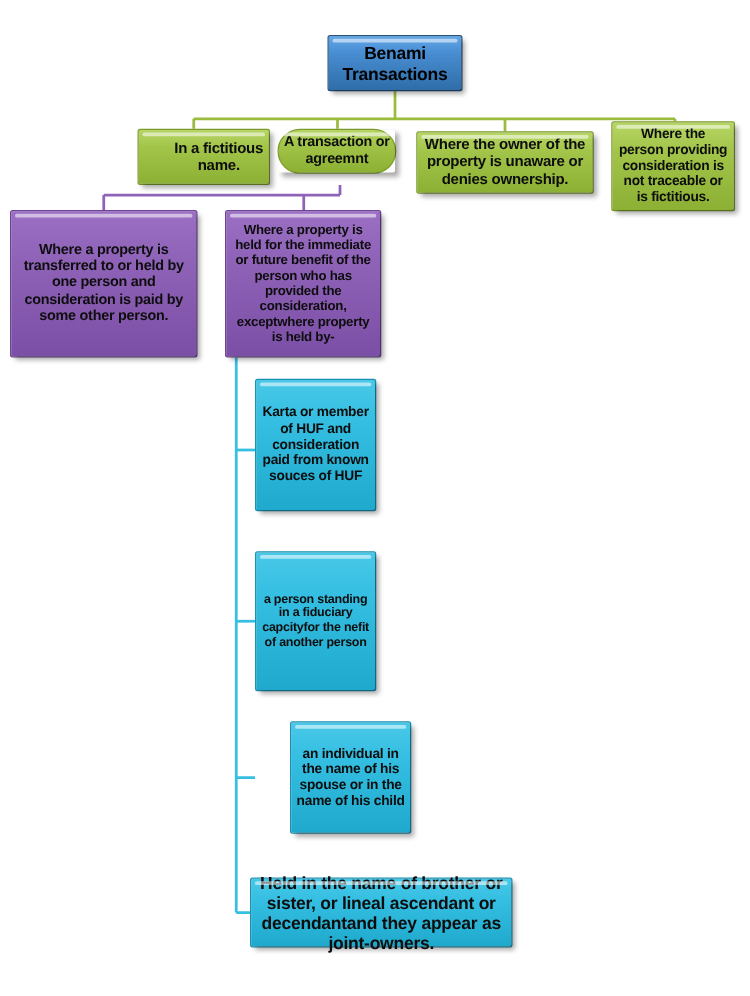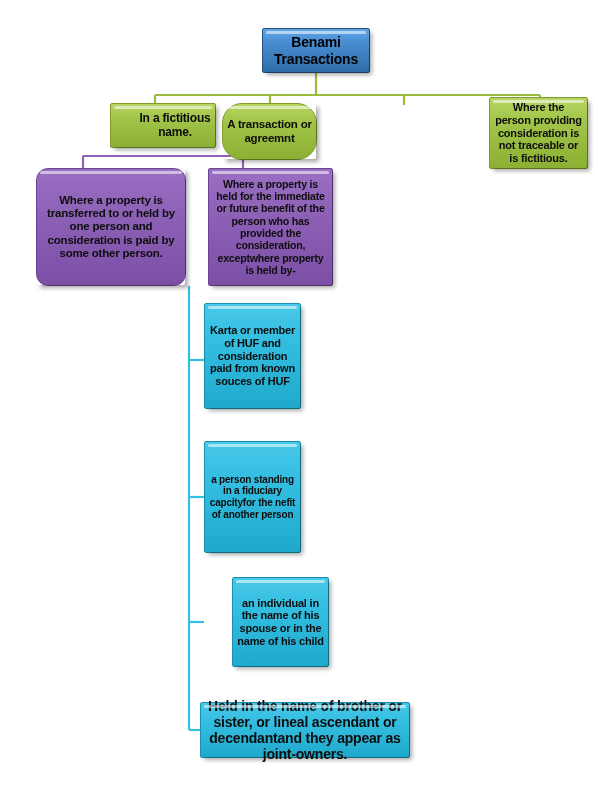--- a/index.html
+++ b/index.html
@@ -59,35 +59,34 @@
     border:1px solid #27557f;
     color:#000;
   }
   .green{
     background:linear-gradient(180deg,#b7d565 0%,#a3c64a 30%,#8cb033 100%);
     border:1px solid #7e9e2c;
   }
   .purple{
     background:linear-gradient(180deg,#9b6fc4 0%,#8f63b8 32%,#7c4fa6 100%);
     border:1px solid #6d4595;
-    margin-left:28px;
   }
   .cyan{
     background:linear-gradient(180deg,#49c8e8 0%,#35bfe2 30%,#1fa9cd 100%);
     border:1px solid #1b93b4;
   }
 
   
   #n-root     {left:262px; top:28px;  width:108px; height:45px; font-size:14px;}
   #n-fict     {left:110px; top:103px; width:106px;  height:45px; font-size:12px;padding-left:28px;}
-  #n-trans    {left:222px; top:103px; width:95px;  height:57px; font-size:11.5px;border-radius:20px;}
+  #n-trans    {left:222px; top:103px; width:95px;  height:36px; font-size:11.5px;border-radius:20px;}
   #n-owner    {left:333px; top:105px; width:142px; height:50px; font-size:12px;}
   #n-notrace  {left:489px; top:97px;  width:99px;  height:72px; font-size:11px;}
 
-  #n-p1       {left:8px;   top:168px; width:150px; height:118px; font-size:11.5px;border-radius:12px;}
+  #n-p1       {left:8px;   top:168px; width:150px; height:118px; font-size:11.5px;}
   #n-p2       {left:180px; top:168px; width:125px; height:118px; font-size:10.6px;}
 
   #n-c1       {left:204px; top:303px; width:97px;  height:106px; font-size:11px;}
   #n-c2       {left:204px; top:441px; width:97px;  height:112px; font-size:10px;}
   #n-c3       {left:204px; top:577px; width:97px;  height:90px;  font-size:11px;margin-left:28px;}
   #n-c4       {left:200px; top:702px; width:210px; height:56px;  font-size:14px;}
 </style>
 </head>
 <body>
 
@@ -125,20 +124,23 @@
   </div>
 
   <div id="n-fict" class="node green">
     <span class="txt">In a fictitious name.</span>
   </div>
 
   <div id="n-trans" class="node green">
     <span class="txt">A transaction or agreemnt</span>
   </div>
 
+  <div id="n-owner" class="node green">
+    <span class="txt">Where the owner of the property is unaware or denies ownership.</span>
+  </div>
 
   <div id="n-notrace" class="node green">
     <span class="txt">Where the person providing consideration is not traceable or is fictitious.</span>
   </div>
 
   <div id="n-p1" class="node purple">
     <span class="txt">Where a property is transferred to or held by one person and consideration is paid by some other person.</span>
   </div>
 
   <div id="n-p2" class="node purple">

